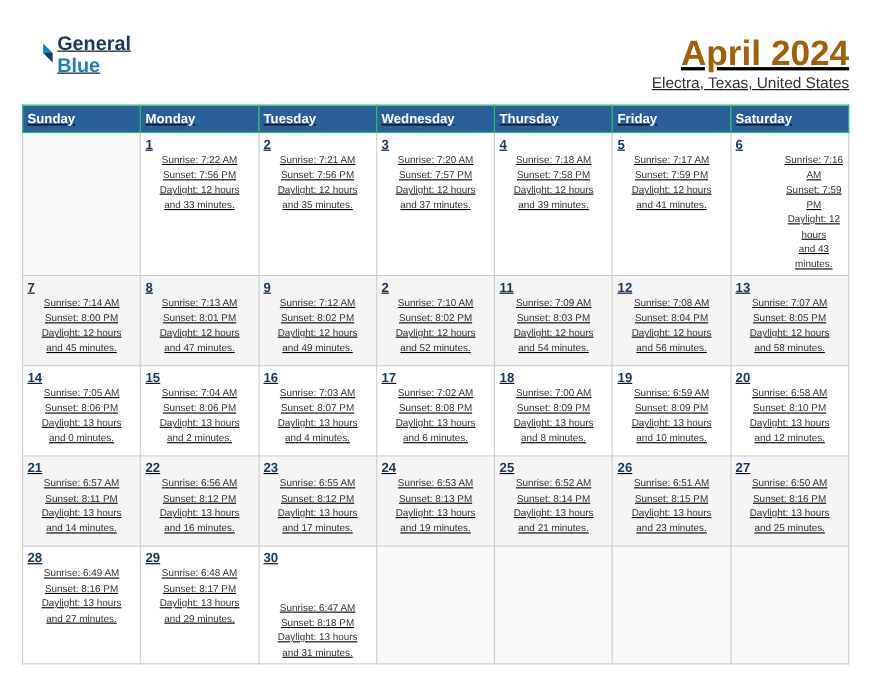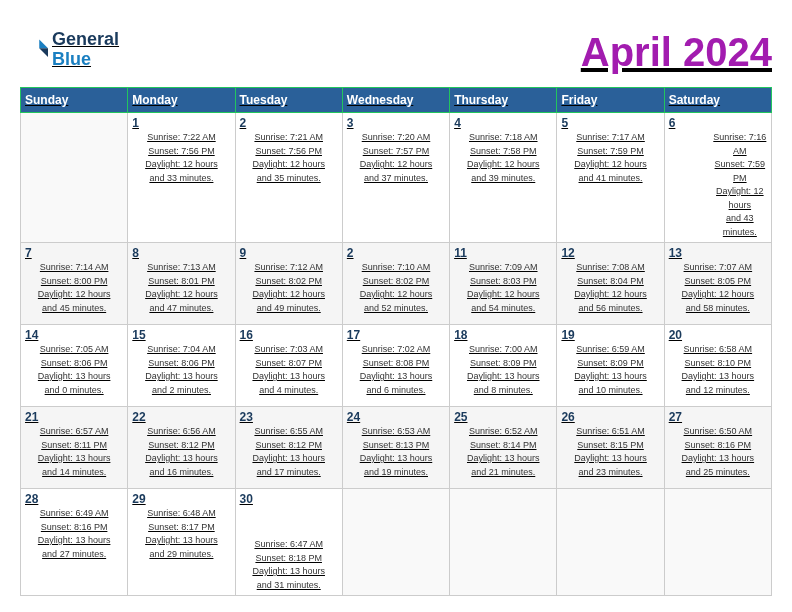--- a/index.html
+++ b/index.html
@@ -36,23 +36,23 @@
       color: #1a7fc1;
     }
     .logo-icon {
       width: 28px;
       height: 28px;
     }
     .title-block {
       text-align: right;
     }
     .month-title {
-      font-size: 40px;
+      font-size: 32px;
       font-weight: bold;
-      color: #a21caf;
+      color: #a16207;
     }
     .subtitle {
       font-size: 14px;
       color: #333;
     }
     table {
       width: 100%;
       border-collapse: collapse;
       table-layout: fixed;
     }
@@ -106,20 +106,21 @@
       </svg>
       <div>
         <div class="logo-text">
           <span>General</span><br>
           <span class="logo-blue">Blue</span>
         </div>
       </div>
     </div>
     <div class="title-block">
       <div class="month-title">April 2024</div>
+      <div class="subtitle">Electra, Texas, United States</div>
     </div>
   </div>
 
   <table>
     <thead>
       <tr id="thead-row">
           <th>Sunday</th>
           <th>Monday</th>
           <th>Tuesday</th>
           <th>Wednesday</th>

